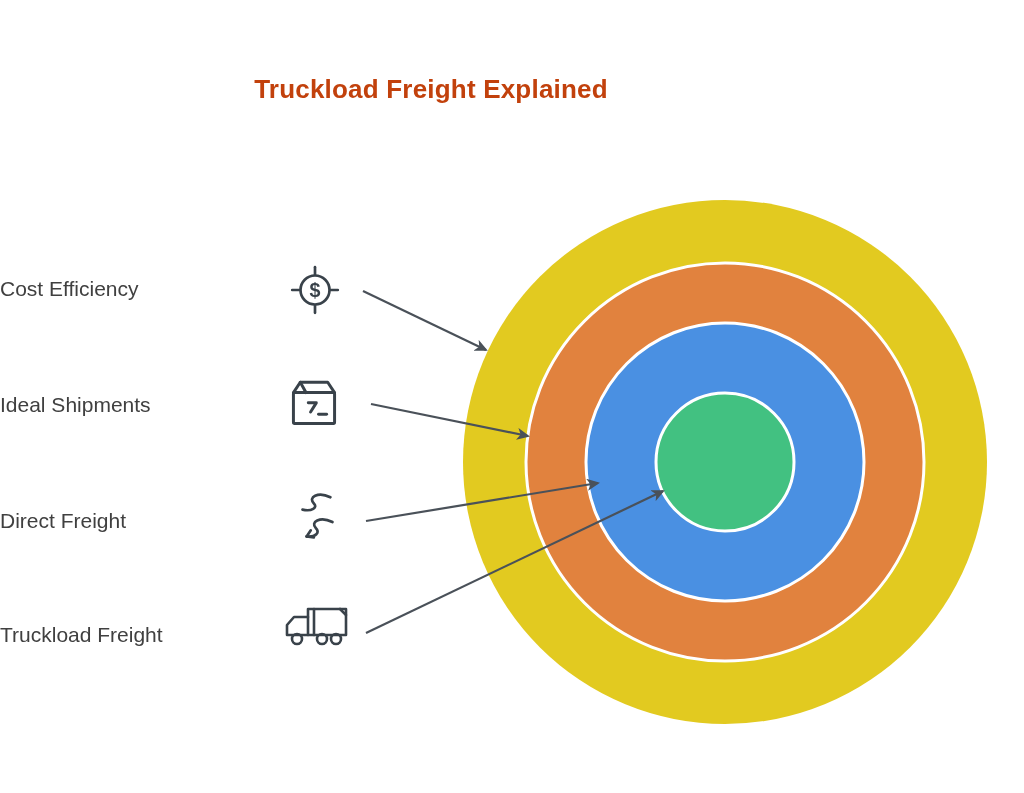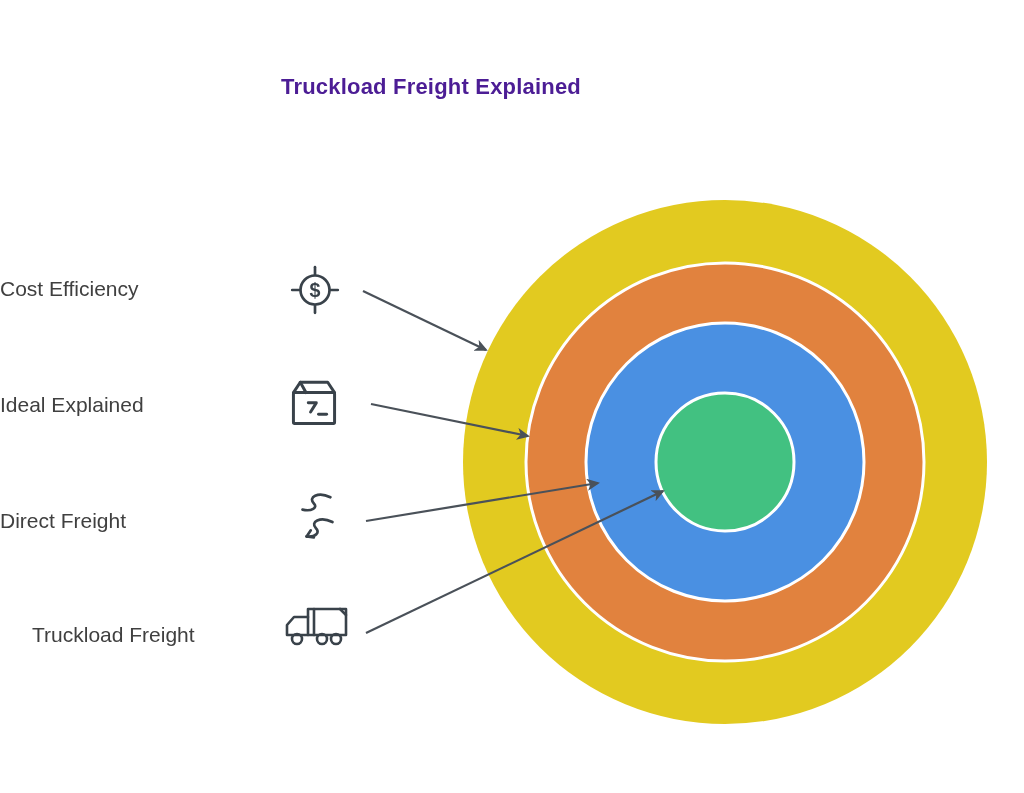--- a/index.html
+++ b/index.html
@@ -3,31 +3,31 @@
 <meta charset="utf-8">
 <style>
   html,body { margin:0; padding:0; background:#ffffff; }
   .canvas {
     position:relative; width:1024px; height:793px;
     background:#ffffff; overflow:hidden;
     font-family:"Liberation Sans", sans-serif;
   }
   .title {
     position:absolute; left:31px; top:74px; width:800px;
-    text-align:center; font-size:22px; font-weight:bold;
-    color:#4c1d95; letter-spacing:0.2px;
+    text-align:center; font-size:26px; font-weight:bold;
+    color:#c2410c; letter-spacing:0.2px;
   }
   .label-row {
     position:absolute; left:0; width:262px; 
     font-size:21px; line-height:26px; color:#404040;
   }
   .row-0 { top:276px; }
   .row-1 { top:392px; }
   .row-2 { top:508px; }
-  .row-3 { top:622px;margin-left:32px; }
+  .row-3 { top:622px; }
 
   .icon-svg { position:absolute; }
   .icon-0 { left:286px; top:261px; }
   .icon-1 { left:282px; top:372px; }
   .icon-2 { left:289px; top:489px; }
   .icon-3 { left:280px; top:600px; }
 
   .icon-stroke {
     stroke:#39424a; fill:none; stroke-width:2.6;
     stroke-linecap:round; stroke-linejoin:round;
@@ -46,21 +46,21 @@
   .arrowhead { fill:#4a5159; }
 </style>
 </head>
 <body>
 
 <div class="canvas">
 
   <div class="title">Truckload Freight Explained</div>
 
   <div class="label-row row-0">Cost Efficiency</div>
-  <div class="label-row row-1">Ideal Explained</div>
+  <div class="label-row row-1">Ideal Shipments</div>
   <div class="label-row row-2">Direct Freight</div>
   <div class="label-row row-3">Truckload Freight</div>
 
   <svg class="icon-svg icon-0" width="58" height="58" viewBox="0 0 56 56">
     <g class="icon-stroke">
       <circle cx="28" cy="28" r="14"></circle>
       <line x1="28" y1="6" x2="28" y2="13"></line>
       <line x1="28" y1="43" x2="28" y2="50"></line>
       <line x1="6" y1="28" x2="13" y2="28"></line>
       <line x1="43" y1="28" x2="50" y2="28"></line>

